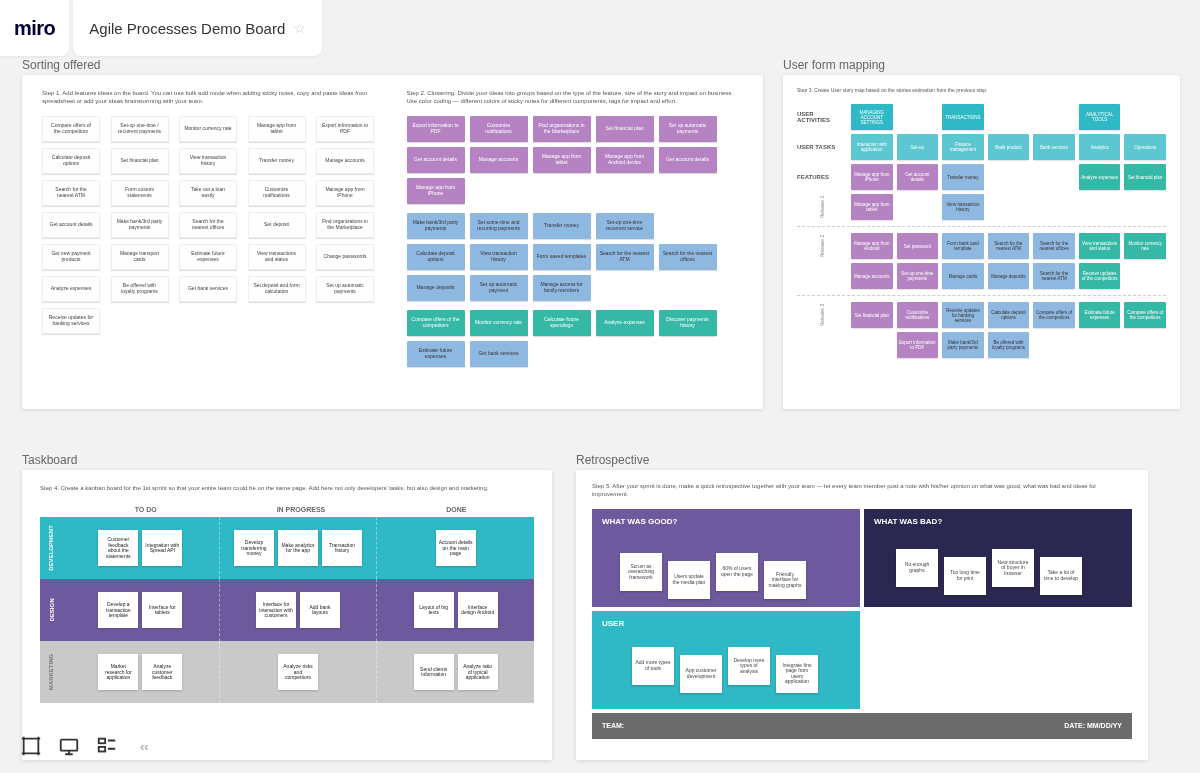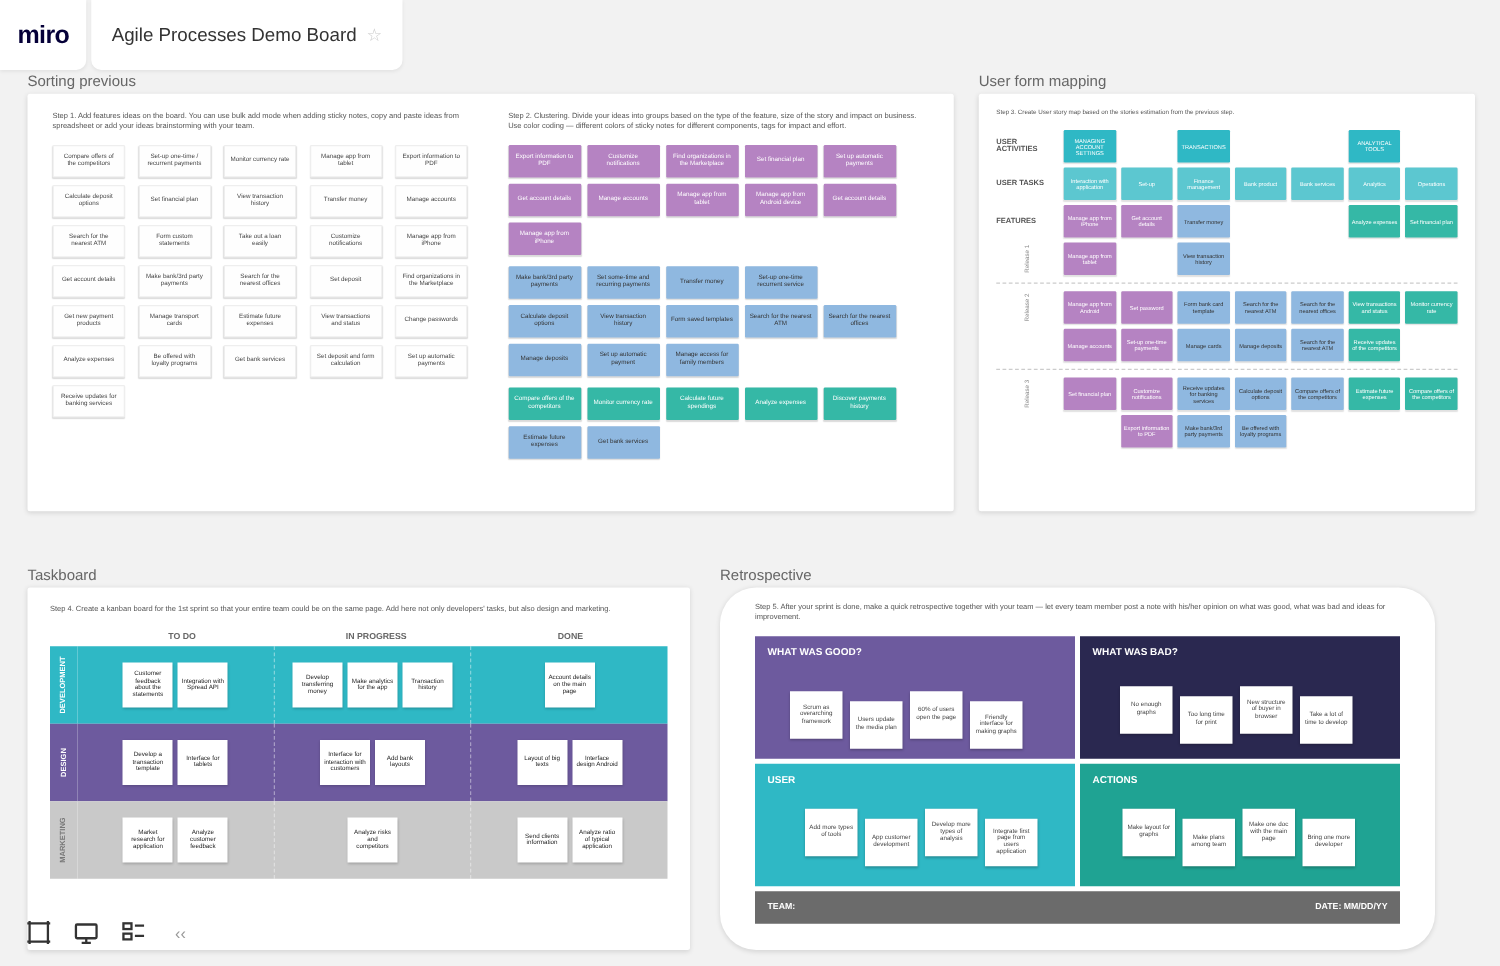--- a/index.html
+++ b/index.html
@@ -48,21 +48,21 @@
   .kb-col{flex:1;border-right:1px dashed rgba(255,255,255,0.4);display:flex;align-items:center;justify-content:center;gap:4px;flex-wrap:wrap;padding:4px;}
   .kb-col:last-child{border-right:none;}
   .kb-note{width:40px;height:36px;background:#fff;font-size:5px;padding:3px;box-sizing:border-box;line-height:1.1;box-shadow:0 1px 2px rgba(0,0,0,0.2);overflow:hidden;text-align:center;display:flex;align-items:center;justify-content:center;}
   .kb-dev{background:#2fb8c5;}
   .kb-des{background:#6d5a9e;}
   .kb-mkt{background:#c9c9c9;}
   .kb-lane.kb-dev,.kb-lane.kb-des{}
   .kb-mkt .kb-lane span,.kb-row.mk .kb-lane span{color:#777;}
 
   
-  #f4{left:576px;top:470px;width:572px;height:290px;padding:12px 28px;box-sizing:border-box;font-size:6px;border-radius:29px;}
+  #f4{left:576px;top:470px;width:572px;height:290px;padding:12px 16px;box-sizing:border-box;font-size:6px;}
   .retro{display:grid;grid-template-columns:1fr 1fr;grid-template-rows:1fr 1fr auto;gap:4px;height:230px;margin-top:6px;}
   .rbox{padding:8px 10px;position:relative;color:#fff;}
   .rbox h4{margin:0 0 6px 0;font-size:8px;font-weight:700;}
   .rnotes{position:absolute;display:flex;gap:6px;flex-wrap:wrap;align-items:flex-start;}
   .rnote{width:42px;height:38px;background:#fff;color:#444;font-size:5px;padding:3px;box-sizing:border-box;box-shadow:0 1px 2px rgba(0,0,0,0.25);line-height:1.1;text-align:center;display:flex;align-items:center;justify-content:center;}
   .rgood{background:#6d5a9e;} .rbad{background:#2a2850;} .rideas{background:#2fb8c5;} .ractions{background:#1fa393;}
   .rfooter{grid-column:1/-1;background:#6b6b6b;color:#fff;display:flex;justify-content:space-between;align-items:center;padding:4px 10px;font-size:7px;font-weight:700;height:18px;}
 
   
   .toolbar{position:absolute;left:10px;bottom:10px;display:flex;align-items:center;gap:16px;background:transparent;padding:6px 10px;}
@@ -77,21 +77,21 @@
 <div class="header">
   <div class="logo-chip">
     <span class="logo">miro</span>
   </div>
   <div class="title-chip">
     <span>Agile Processes Demo Board</span>
     <span class="star">☆</span>
   </div>
 </div>
 
-<div class="section-label" style="left:22px;top:58px;">Sorting previous</div>
+<div class="section-label" style="left:22px;top:58px;">Sorting offered</div>
 <div class="section-label" style="left:783px;top:58px;">User form mapping</div>
 <div class="section-label" style="left:22px;top:453px;">Taskboard</div>
 <div class="section-label" style="left:576px;top:453px;">Retrospective</div>
 
 <div id="f1" class="frame">
   <div class="step-row">
     <div class="step-col">
       <div class="step-text">Step 1. Add features ideas on the board. You can use bulk add mode when adding sticky notes, copy and paste ideas from spreadsheet or add your ideas brainstorming with your team.</div>
       <div class="grid5">
           <div class="note nwhite">Compare offers of the competitors</div>
@@ -347,29 +347,20 @@
     </div>
     <div class="rbox rideas">
       <h4>USER</h4>
       <div class="rnotes" style="left:40px;top:36px;width:220px;">
           <div class="rnote" style="margin-top: 0px;">Add more types of tools</div>
           <div class="rnote" style="margin-top: 8px;">App customer development</div>
           <div class="rnote" style="margin-top: 0px;">Develop more types of analysis</div>
           <div class="rnote" style="margin-top: 8px;">Integrate first page from users application</div>
         </div>
     </div>
-    <div class="rbox ractions">
-      <h4>ACTIONS</h4>
-      <div class="rnotes" style="left:34px;top:36px;width:230px;">
-          <div class="rnote" style="margin-top: 0px;">Make layout for graphs</div>
-          <div class="rnote" style="margin-top: 8px;">Make plans among team</div>
-          <div class="rnote" style="margin-top: 0px;">Make one doc with the main page</div>
-          <div class="rnote" style="margin-top: 8px;">Bring one more developer</div>
-        </div>
-    </div>
     <div class="rfooter">
       <span>TEAM:</span>
       <span>DATE: MM/DD/YY</span>
     </div>
   </div>
 </div>
 
 <div class="toolbar">
   <svg class="ticon" viewBox="0 0 24 24">
       <path d="M4 2v20M20 2v20M2 4h20M2 20h20"></path>

